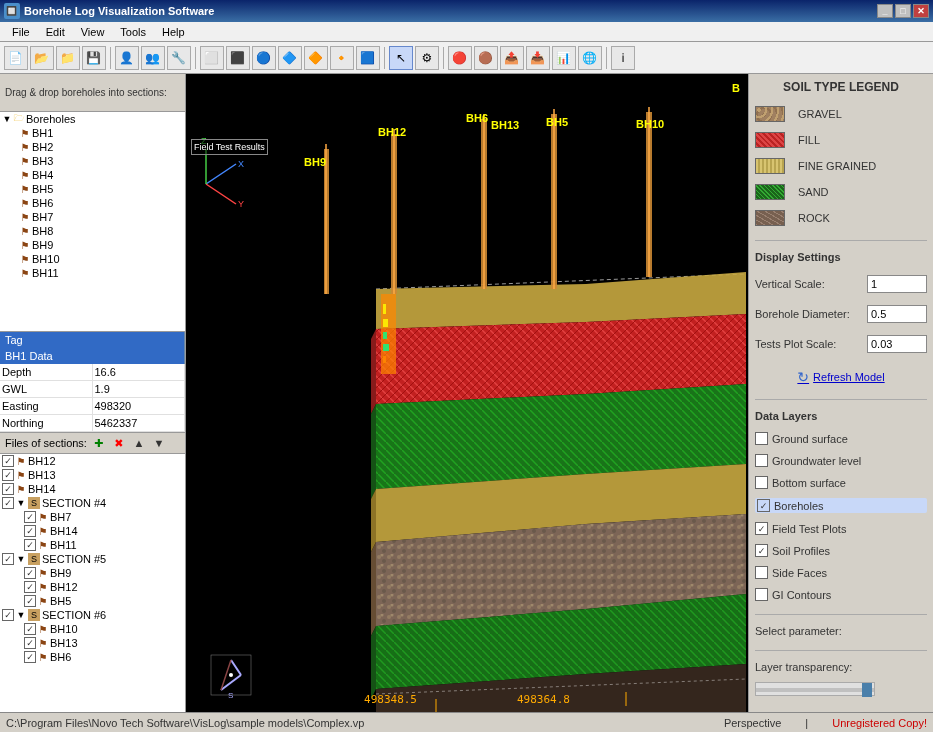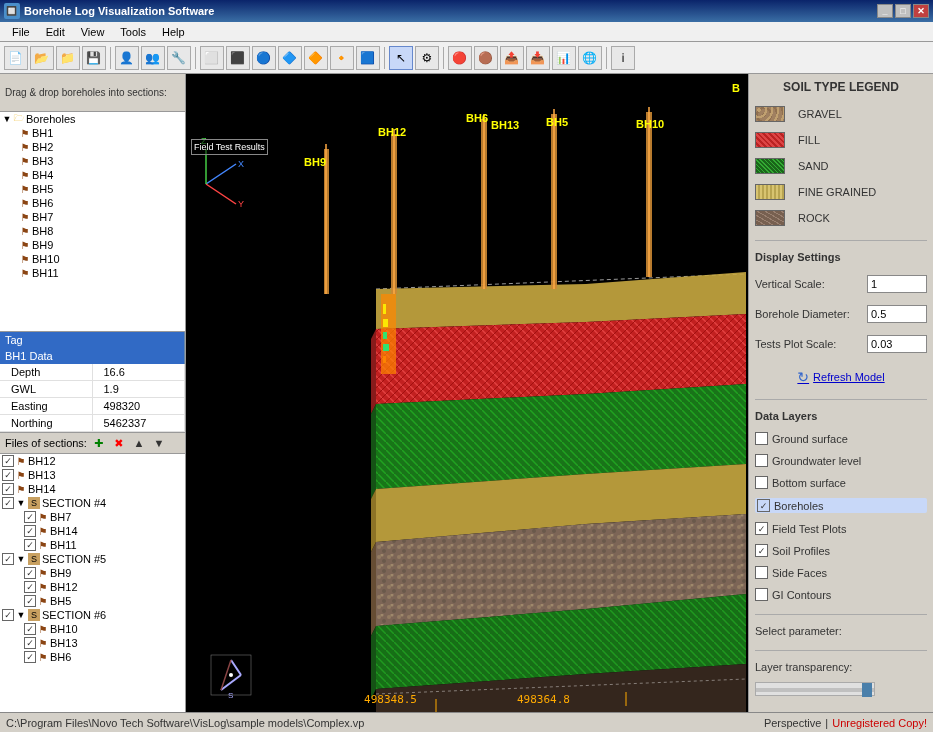--- a/index.html
+++ b/index.html
@@ -114,21 +114,21 @@
       padding: 2px 5px;
       font-size: 11px;
       border-right: 1px solid #6688aa;
     }
     .data-row {
       display: grid;
       grid-template-columns: 1fr 1fr;
       border-bottom: 1px solid #e0e0e0;
     }
     .data-cell {
-      padding: 2px 11px;
+      padding: 2px 2px;
       font-size: 11px;
       border-right: 1px solid #e0e0e0;
     }
 
     
     .sections-panel {
       flex: 1;
       display: flex;
       flex-direction: column;
     }
@@ -357,21 +357,21 @@
       background: #d4d0c8;
       height: 20px;
       border-top: 1px solid #888;
       display: flex;
       align-items: center;
       justify-content: space-between;
       padding: 0 6px;
       font-size: 11px;
     }
     .status-left { color: #333; }
-    .status-right { display: flex; align-items: center; gap: 4px; color: #333; }
+    .status-right { display: flex; align-items: center; gap: 24px; color: #333; }
     .status-unregistered { color: #cc0000; }
 
     
     .coords-overlay {
       position: absolute;
       bottom: 6px;
       left: 50%;
       transform: translateX(-50%);
       color: #ffaa00;
       font-size: 11px;
@@ -801,26 +801,26 @@
 
     <div class="legend-item">
       <div class="legend-swatch swatch-gravel"></div>
       <span class="legend-label">GRAVEL</span>
     </div>
     <div class="legend-item">
       <div class="legend-swatch swatch-fill"></div>
       <span class="legend-label">FILL</span>
     </div>
     <div class="legend-item">
+      <div class="legend-swatch swatch-fine-grained"></div>
+      <span class="legend-label">FINE GRAINED</span>
+    </div>
+    <div class="legend-item">
       <div class="legend-swatch swatch-sand"></div>
       <span class="legend-label">SAND</span>
-    </div>
-    <div class="legend-item">
-      <div class="legend-swatch swatch-fine-grained"></div>
-      <span class="legend-label">FINE GRAINED</span>
     </div>
     <div class="legend-item">
       <div class="legend-swatch swatch-rock"></div>
       <span class="legend-label">ROCK</span>
     </div>
 
     <div class="section-divider"></div>
 
     <div class="settings-title">Display Settings</div>
 

